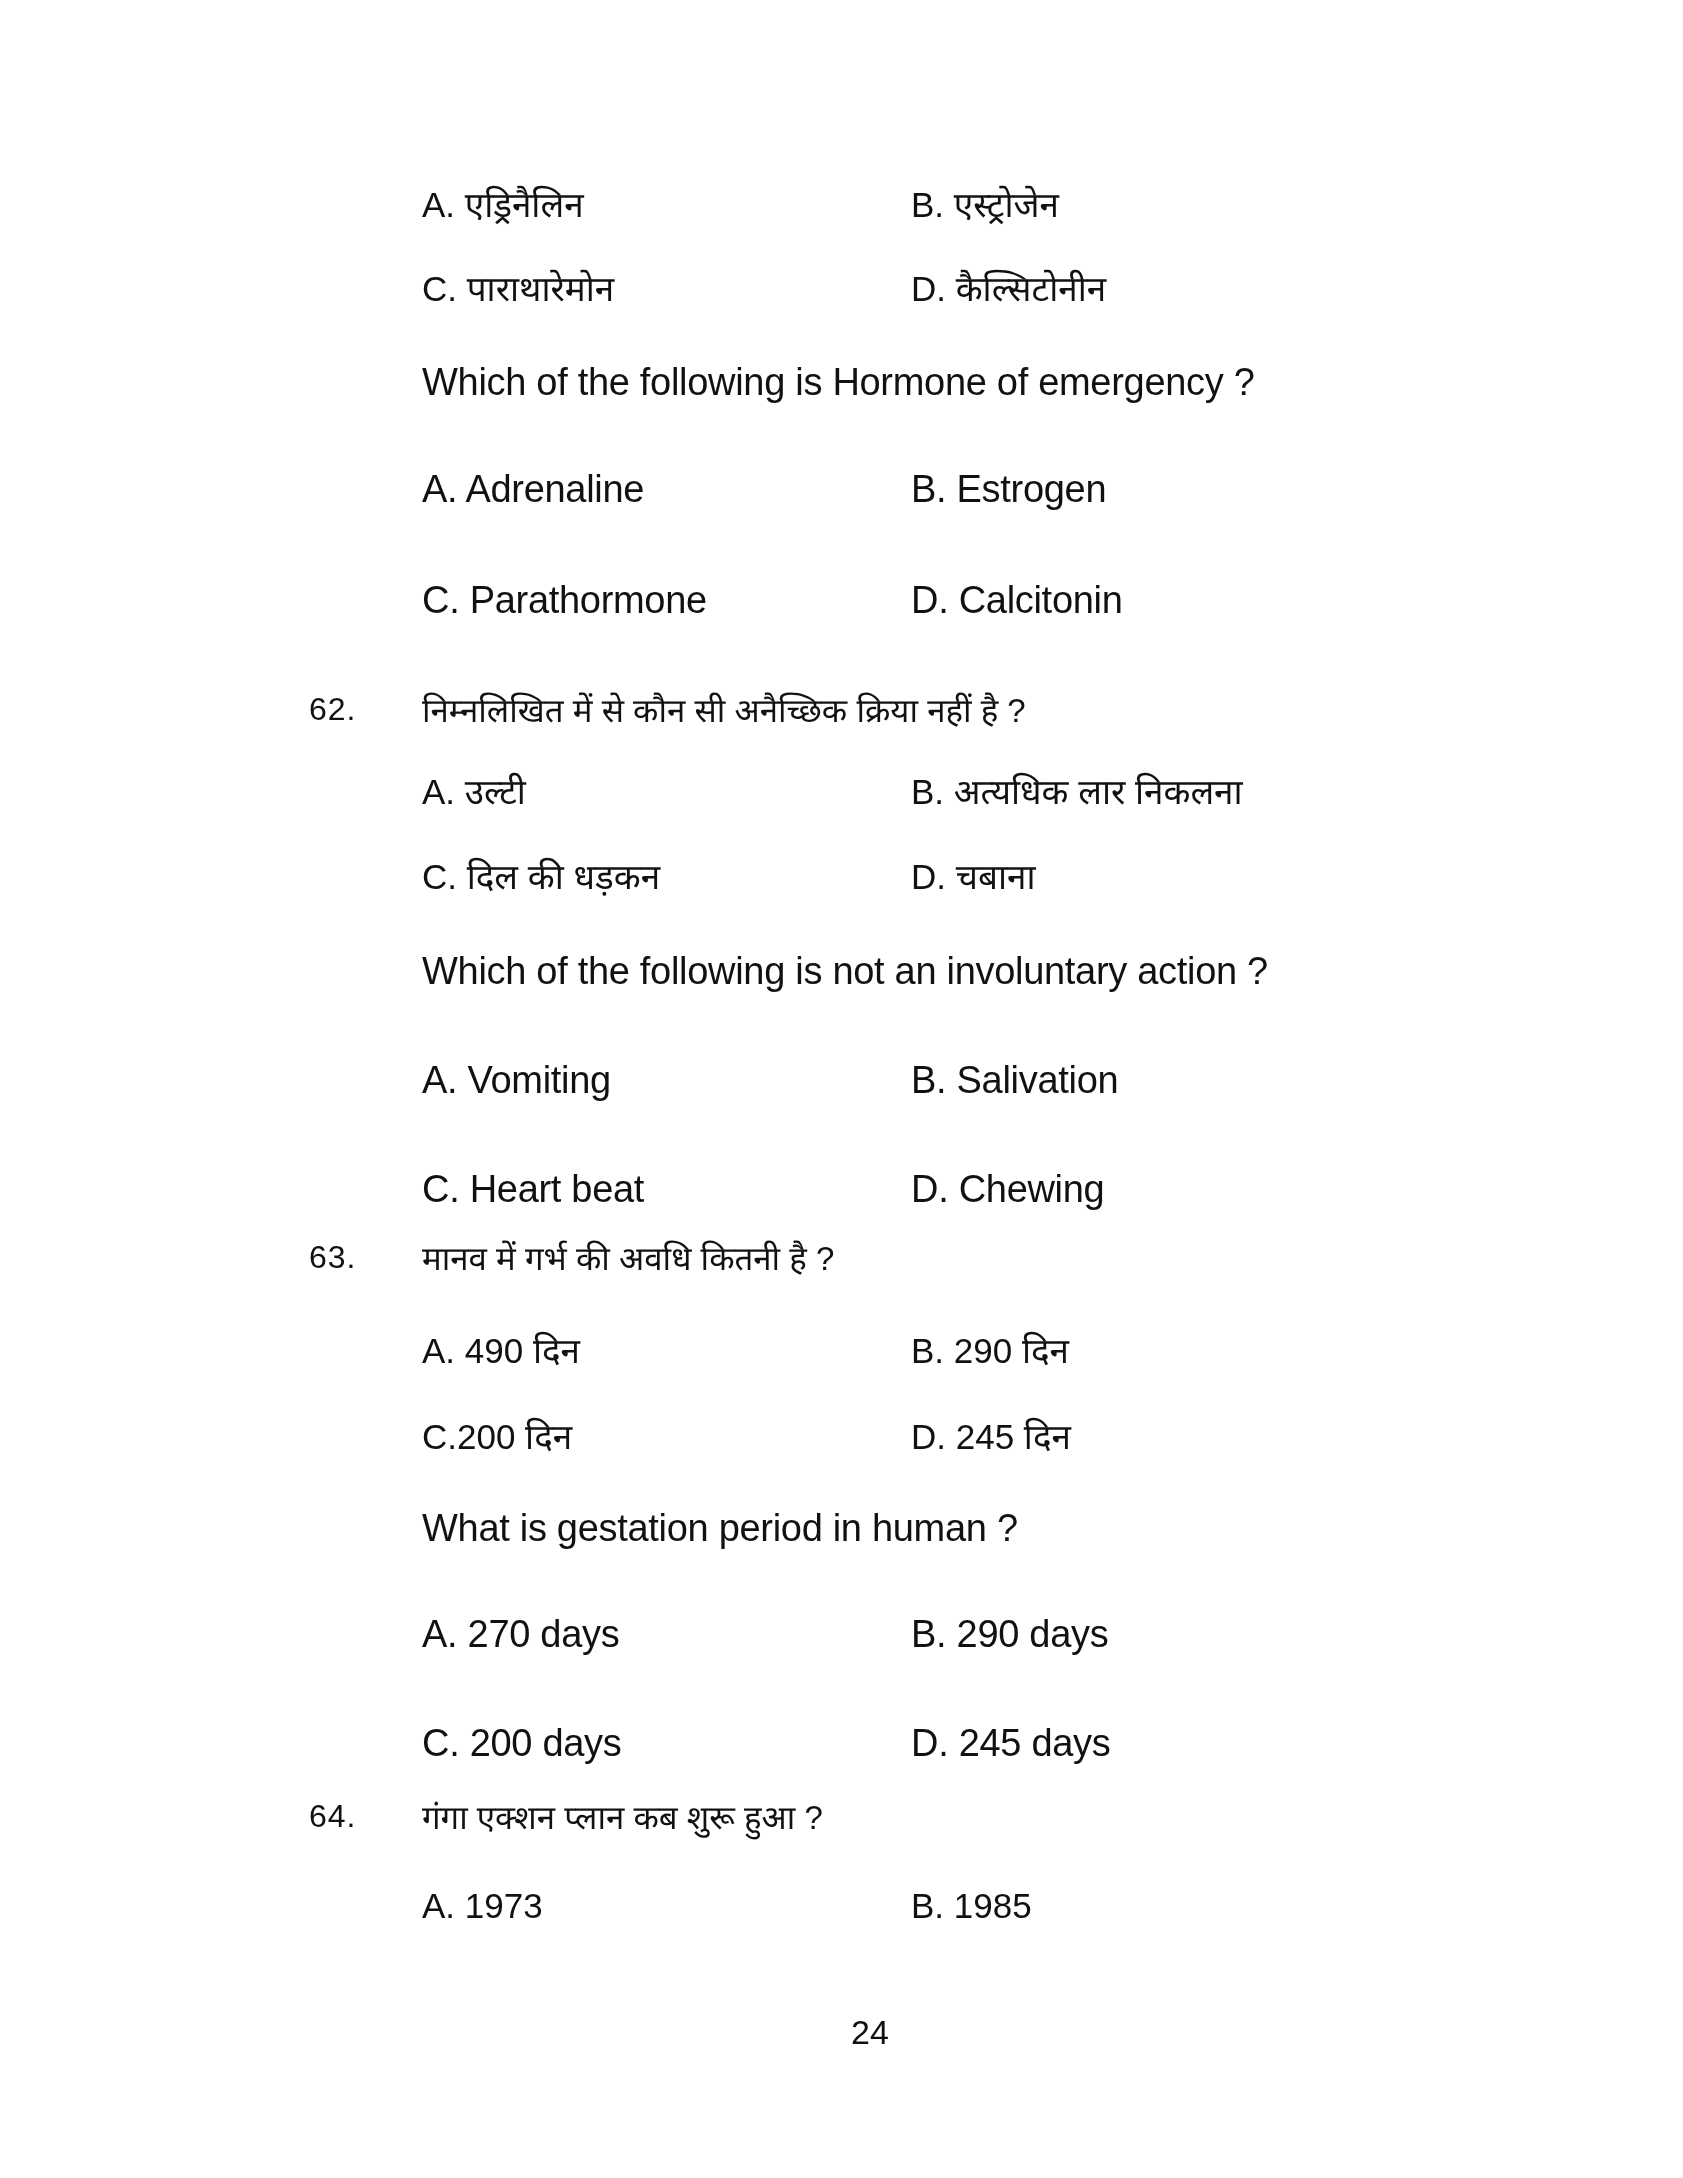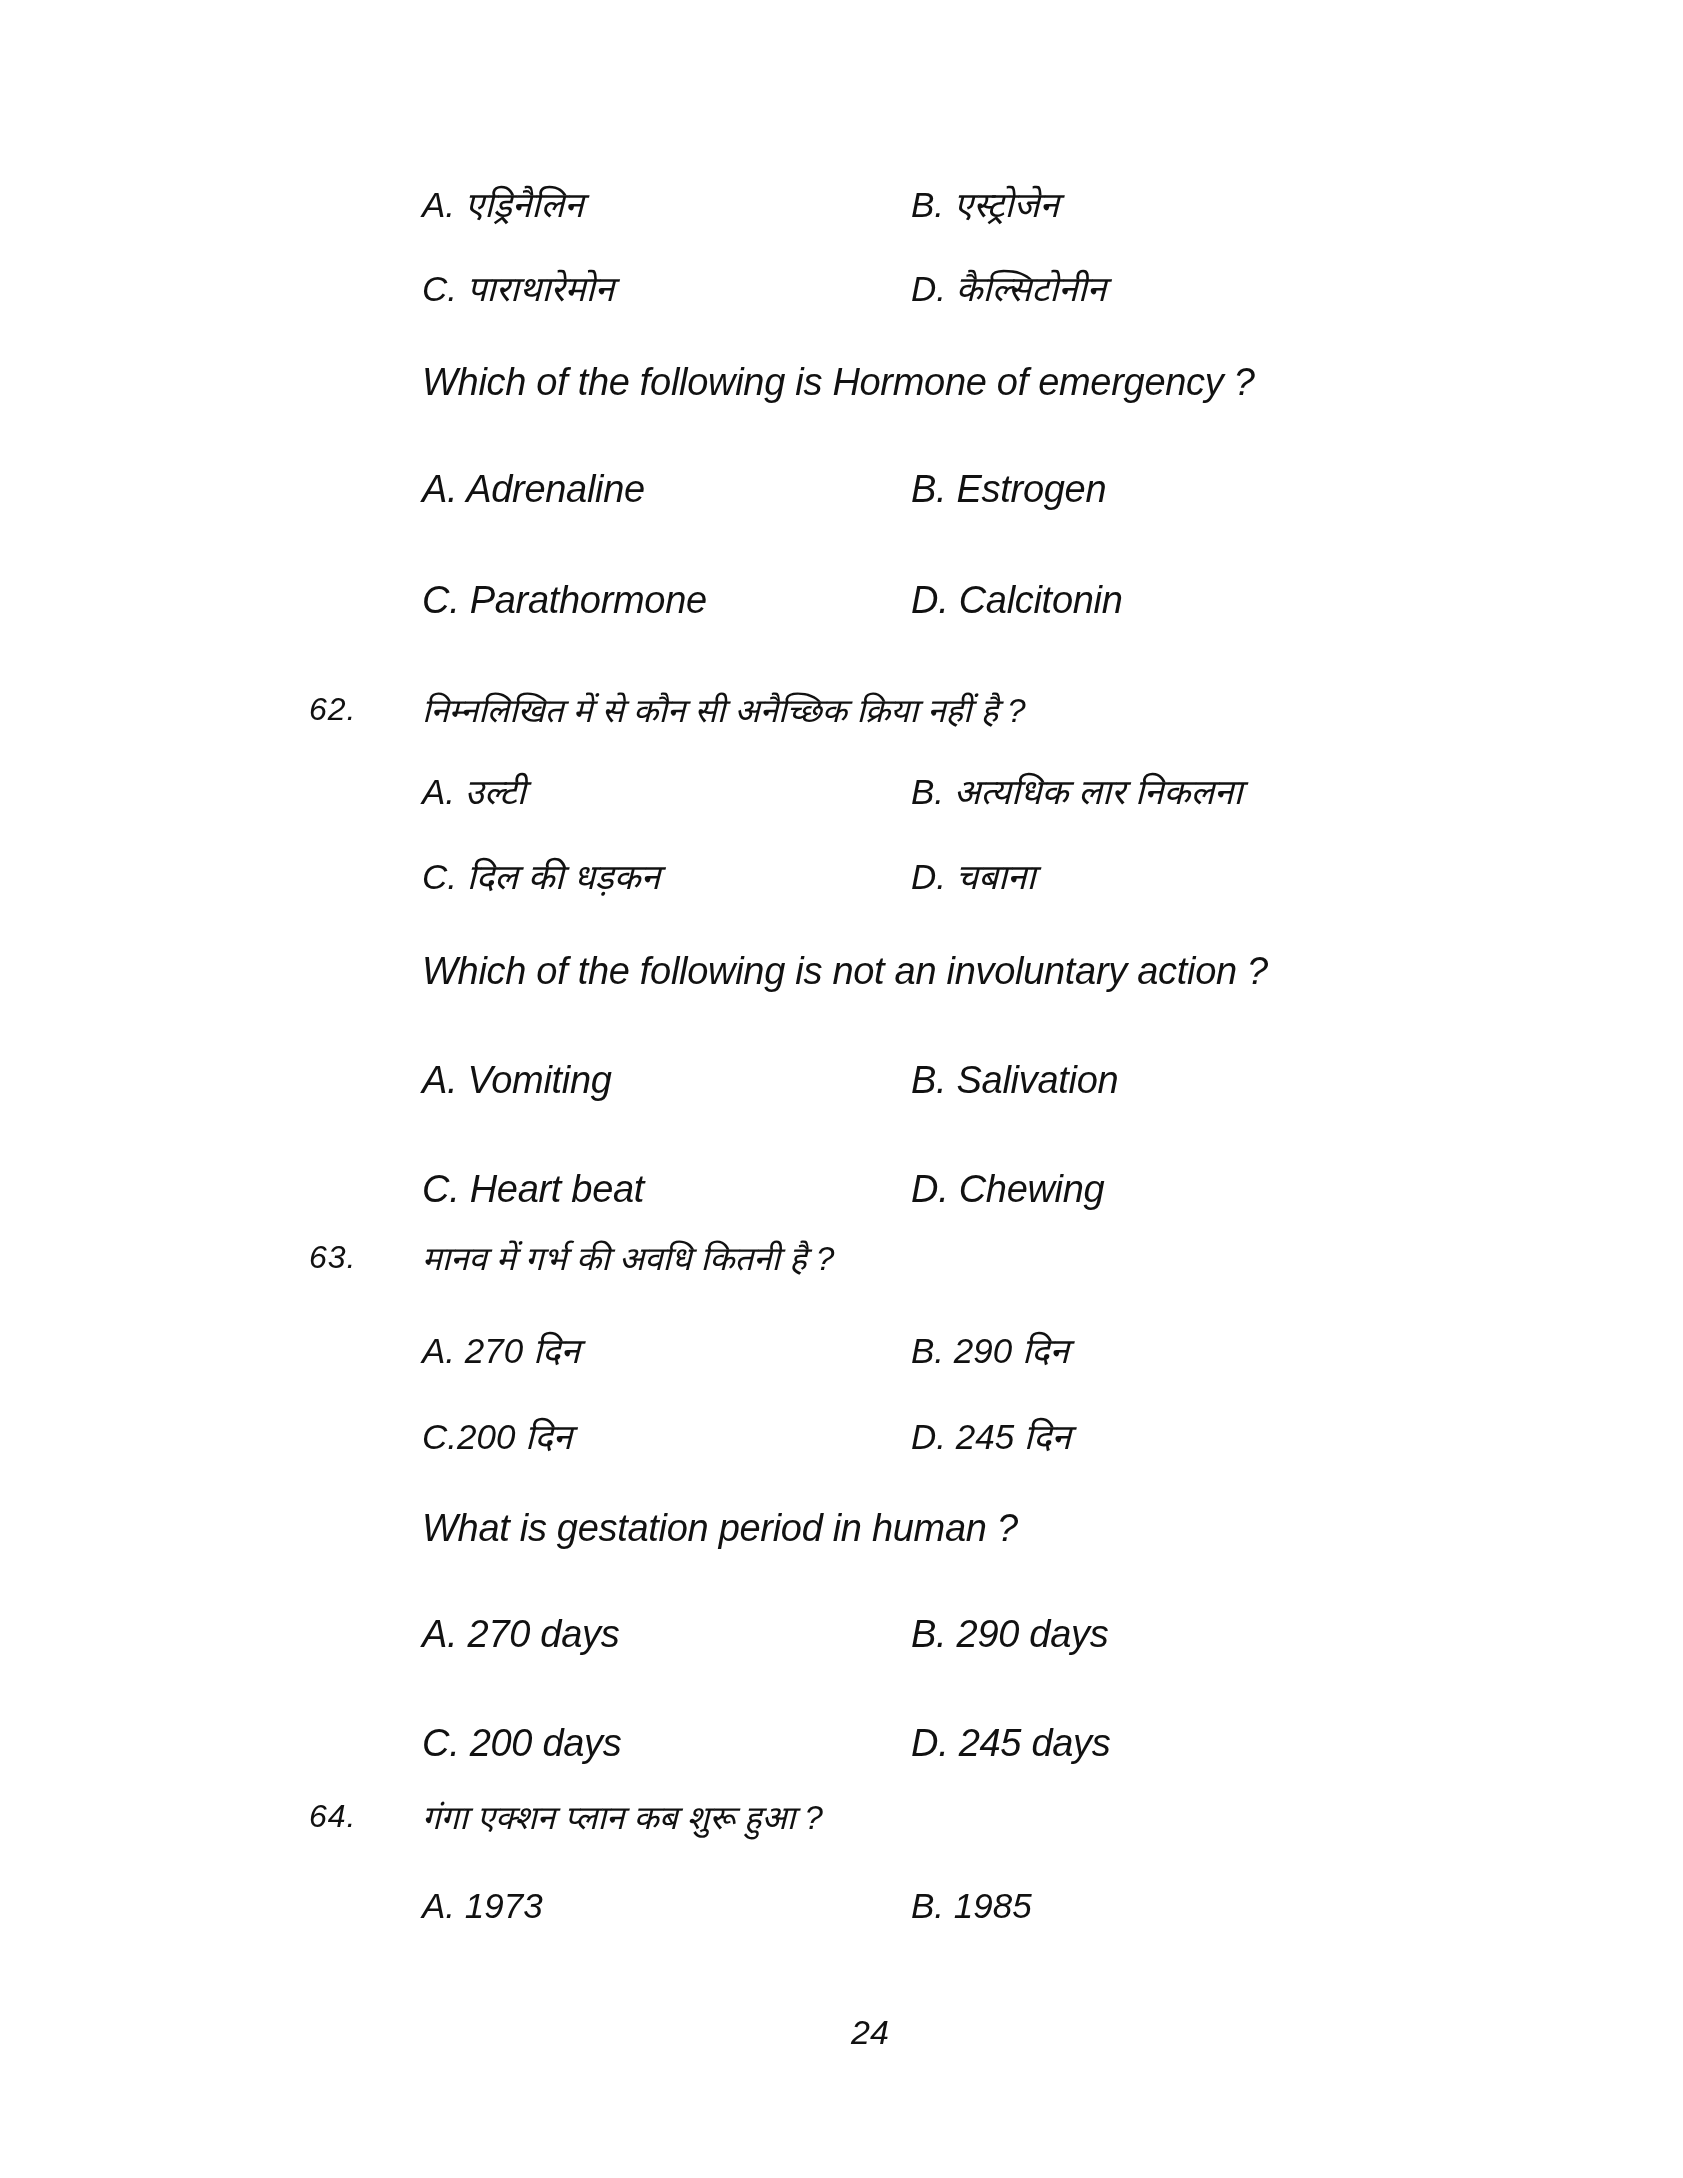--- a/index.html
+++ b/index.html
@@ -8,21 +8,20 @@
     background: #ffffff;
   }
   .page {
     position: relative;
     width: 1683px;
     height: 2178px;
     background: #ffffff;
     font-family: "Liberation Sans", "DejaVu Sans", sans-serif;
     color: #111111;
     overflow: hidden;
-    font-style: italic;
   }
   .row {
     position: absolute;
     left: 0;
     width: 1683px;
     height: 51px;
     white-space: nowrap;
   }
   .num {
     position: absolute;
@@ -92,21 +91,21 @@
   <div class="row" style="top:1168px">
     <span class="colA en">C. Heart beat</span>
     <span class="colB en">D. Chewing</span>
   </div>
 
   <div class="row" style="top:1235px">
     <span class="num">63.</span>
     <span class="qtext hi-q">मानव में गर्भ की अवधि कितनी है ?</span>
   </div>
   <div class="row" style="top:1326px">
-    <span class="colA hi-opt">A. 270 दिन</span>
+    <span class="colA hi-opt">A. 490 दिन</span>
     <span class="colB hi-opt">B. 290 दिन</span>
   </div>
   <div class="row" style="top:1412px">
     <span class="colA hi-opt">C.200 दिन</span>
     <span class="colB hi-opt">D. 245 दिन</span>
   </div>
   <div class="row" style="top:1507px">
     <span class="qtext en">What is gestation period in human ?</span>
   </div>
   <div class="row" style="top:1613px">

